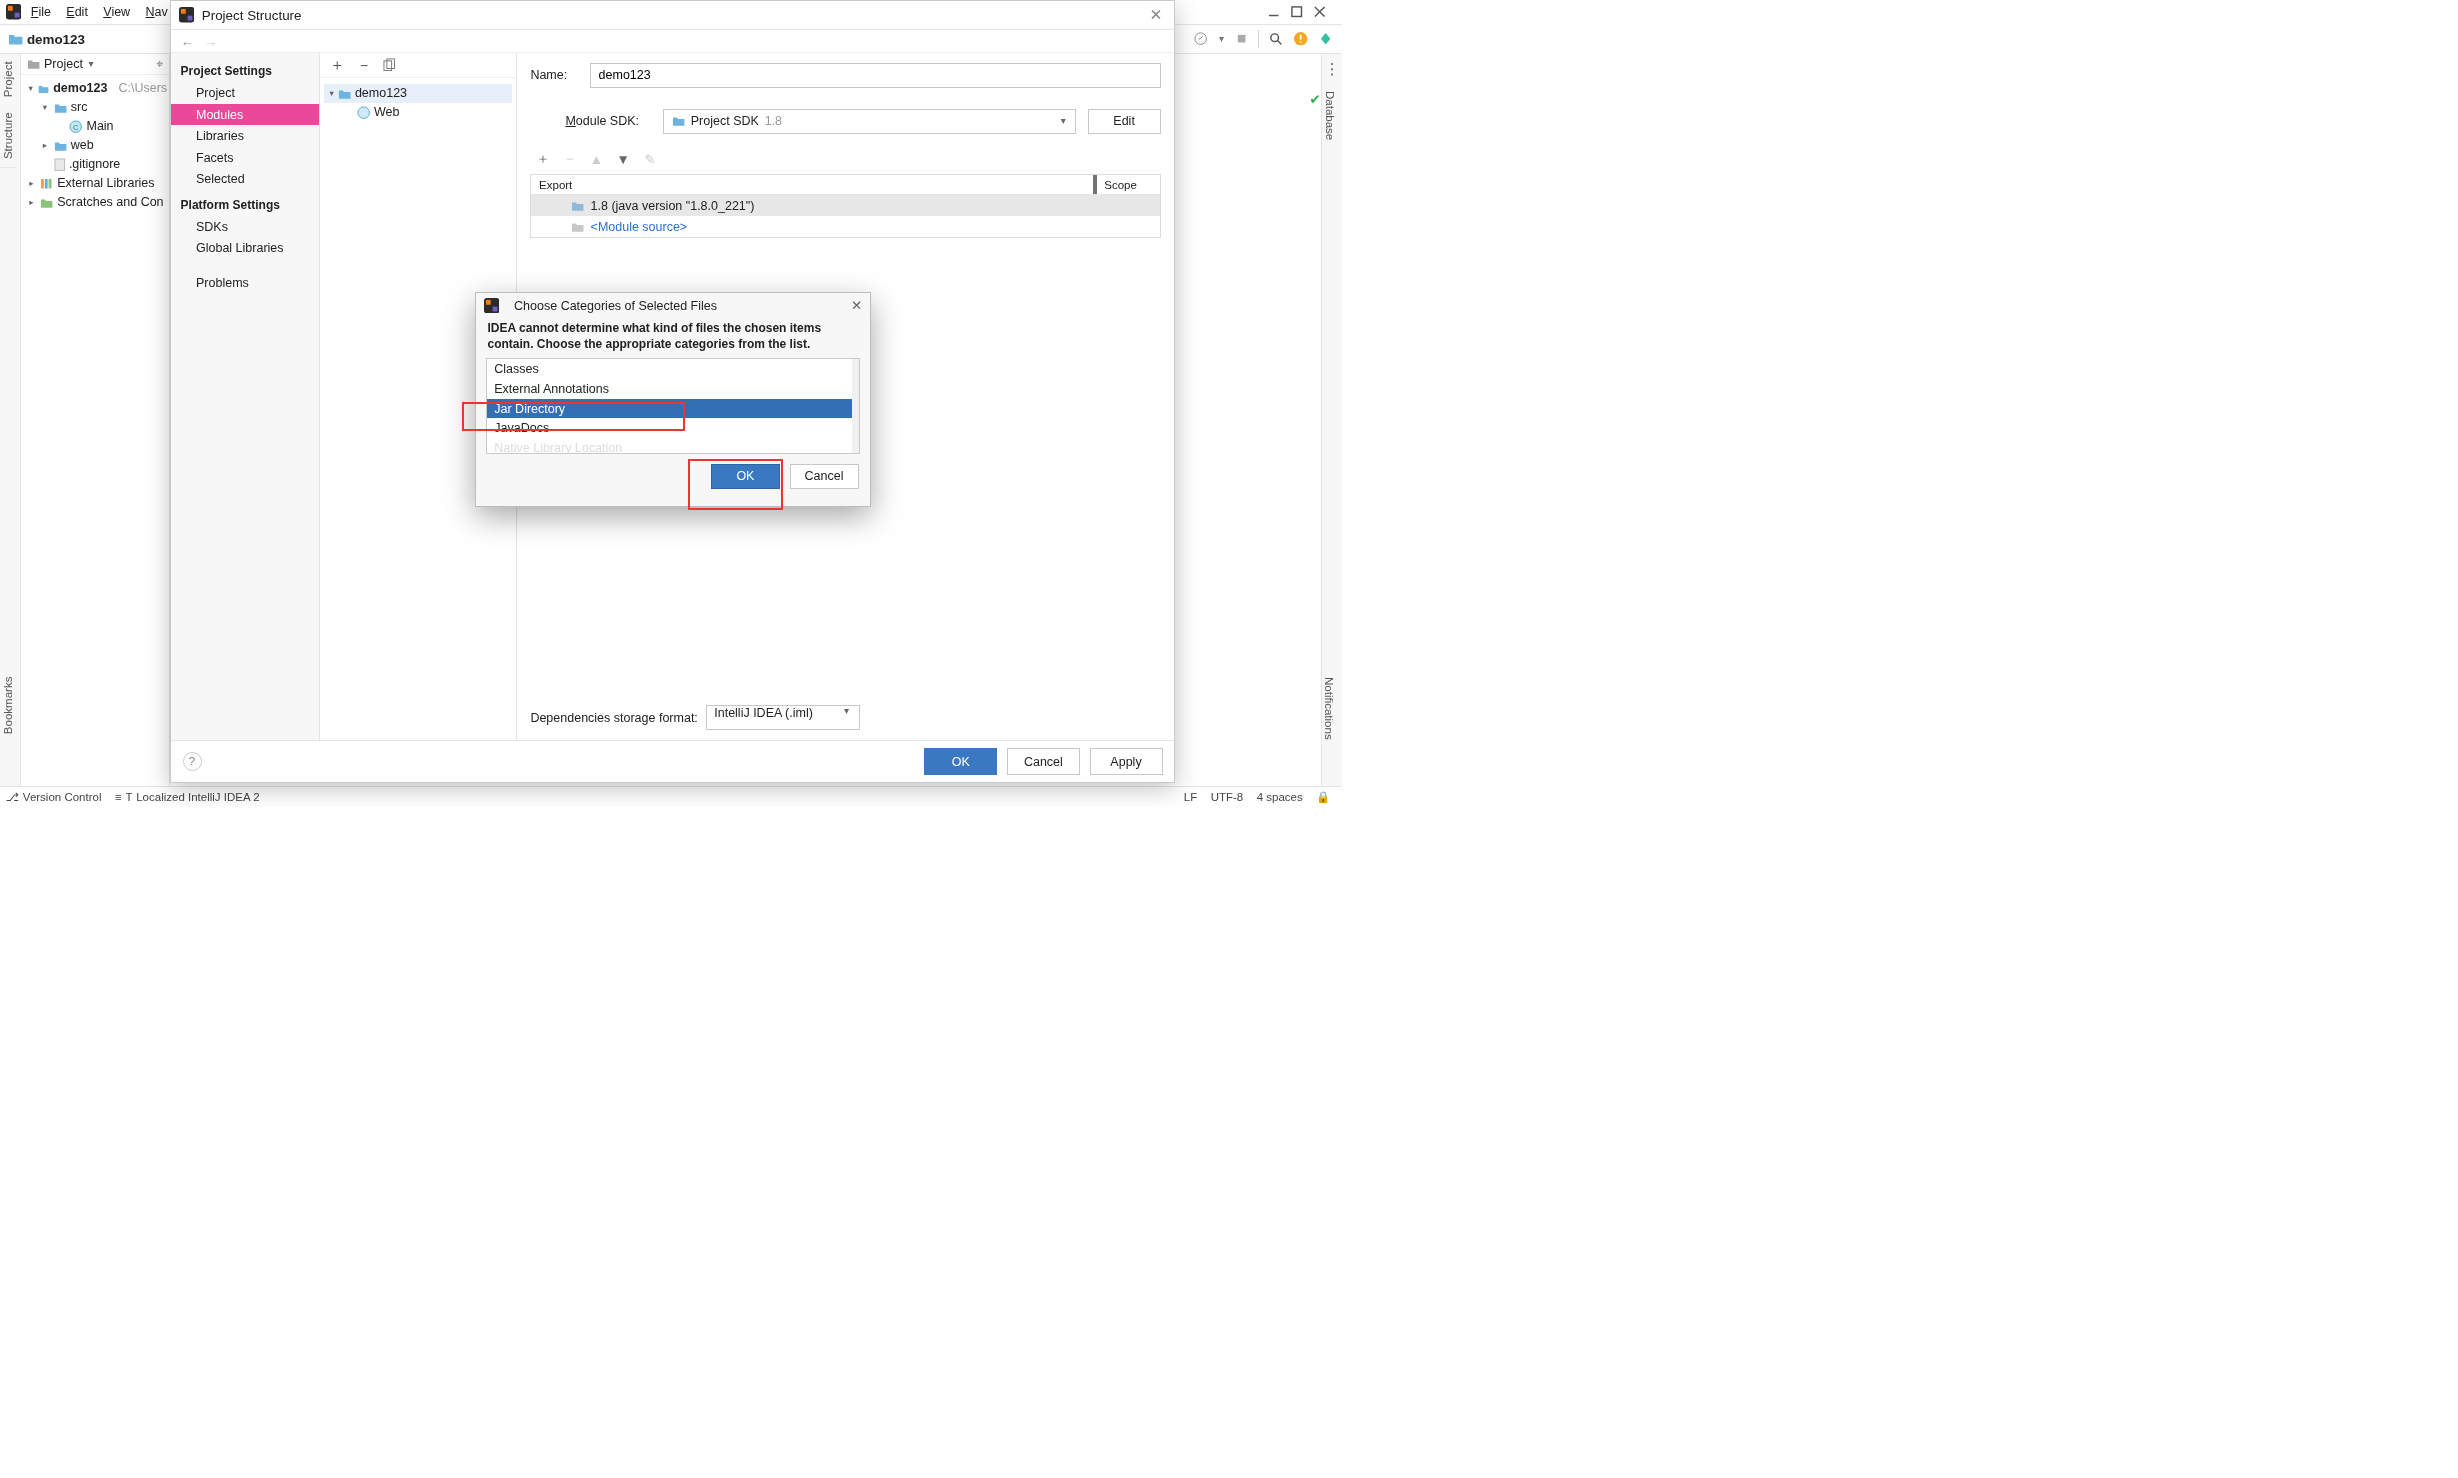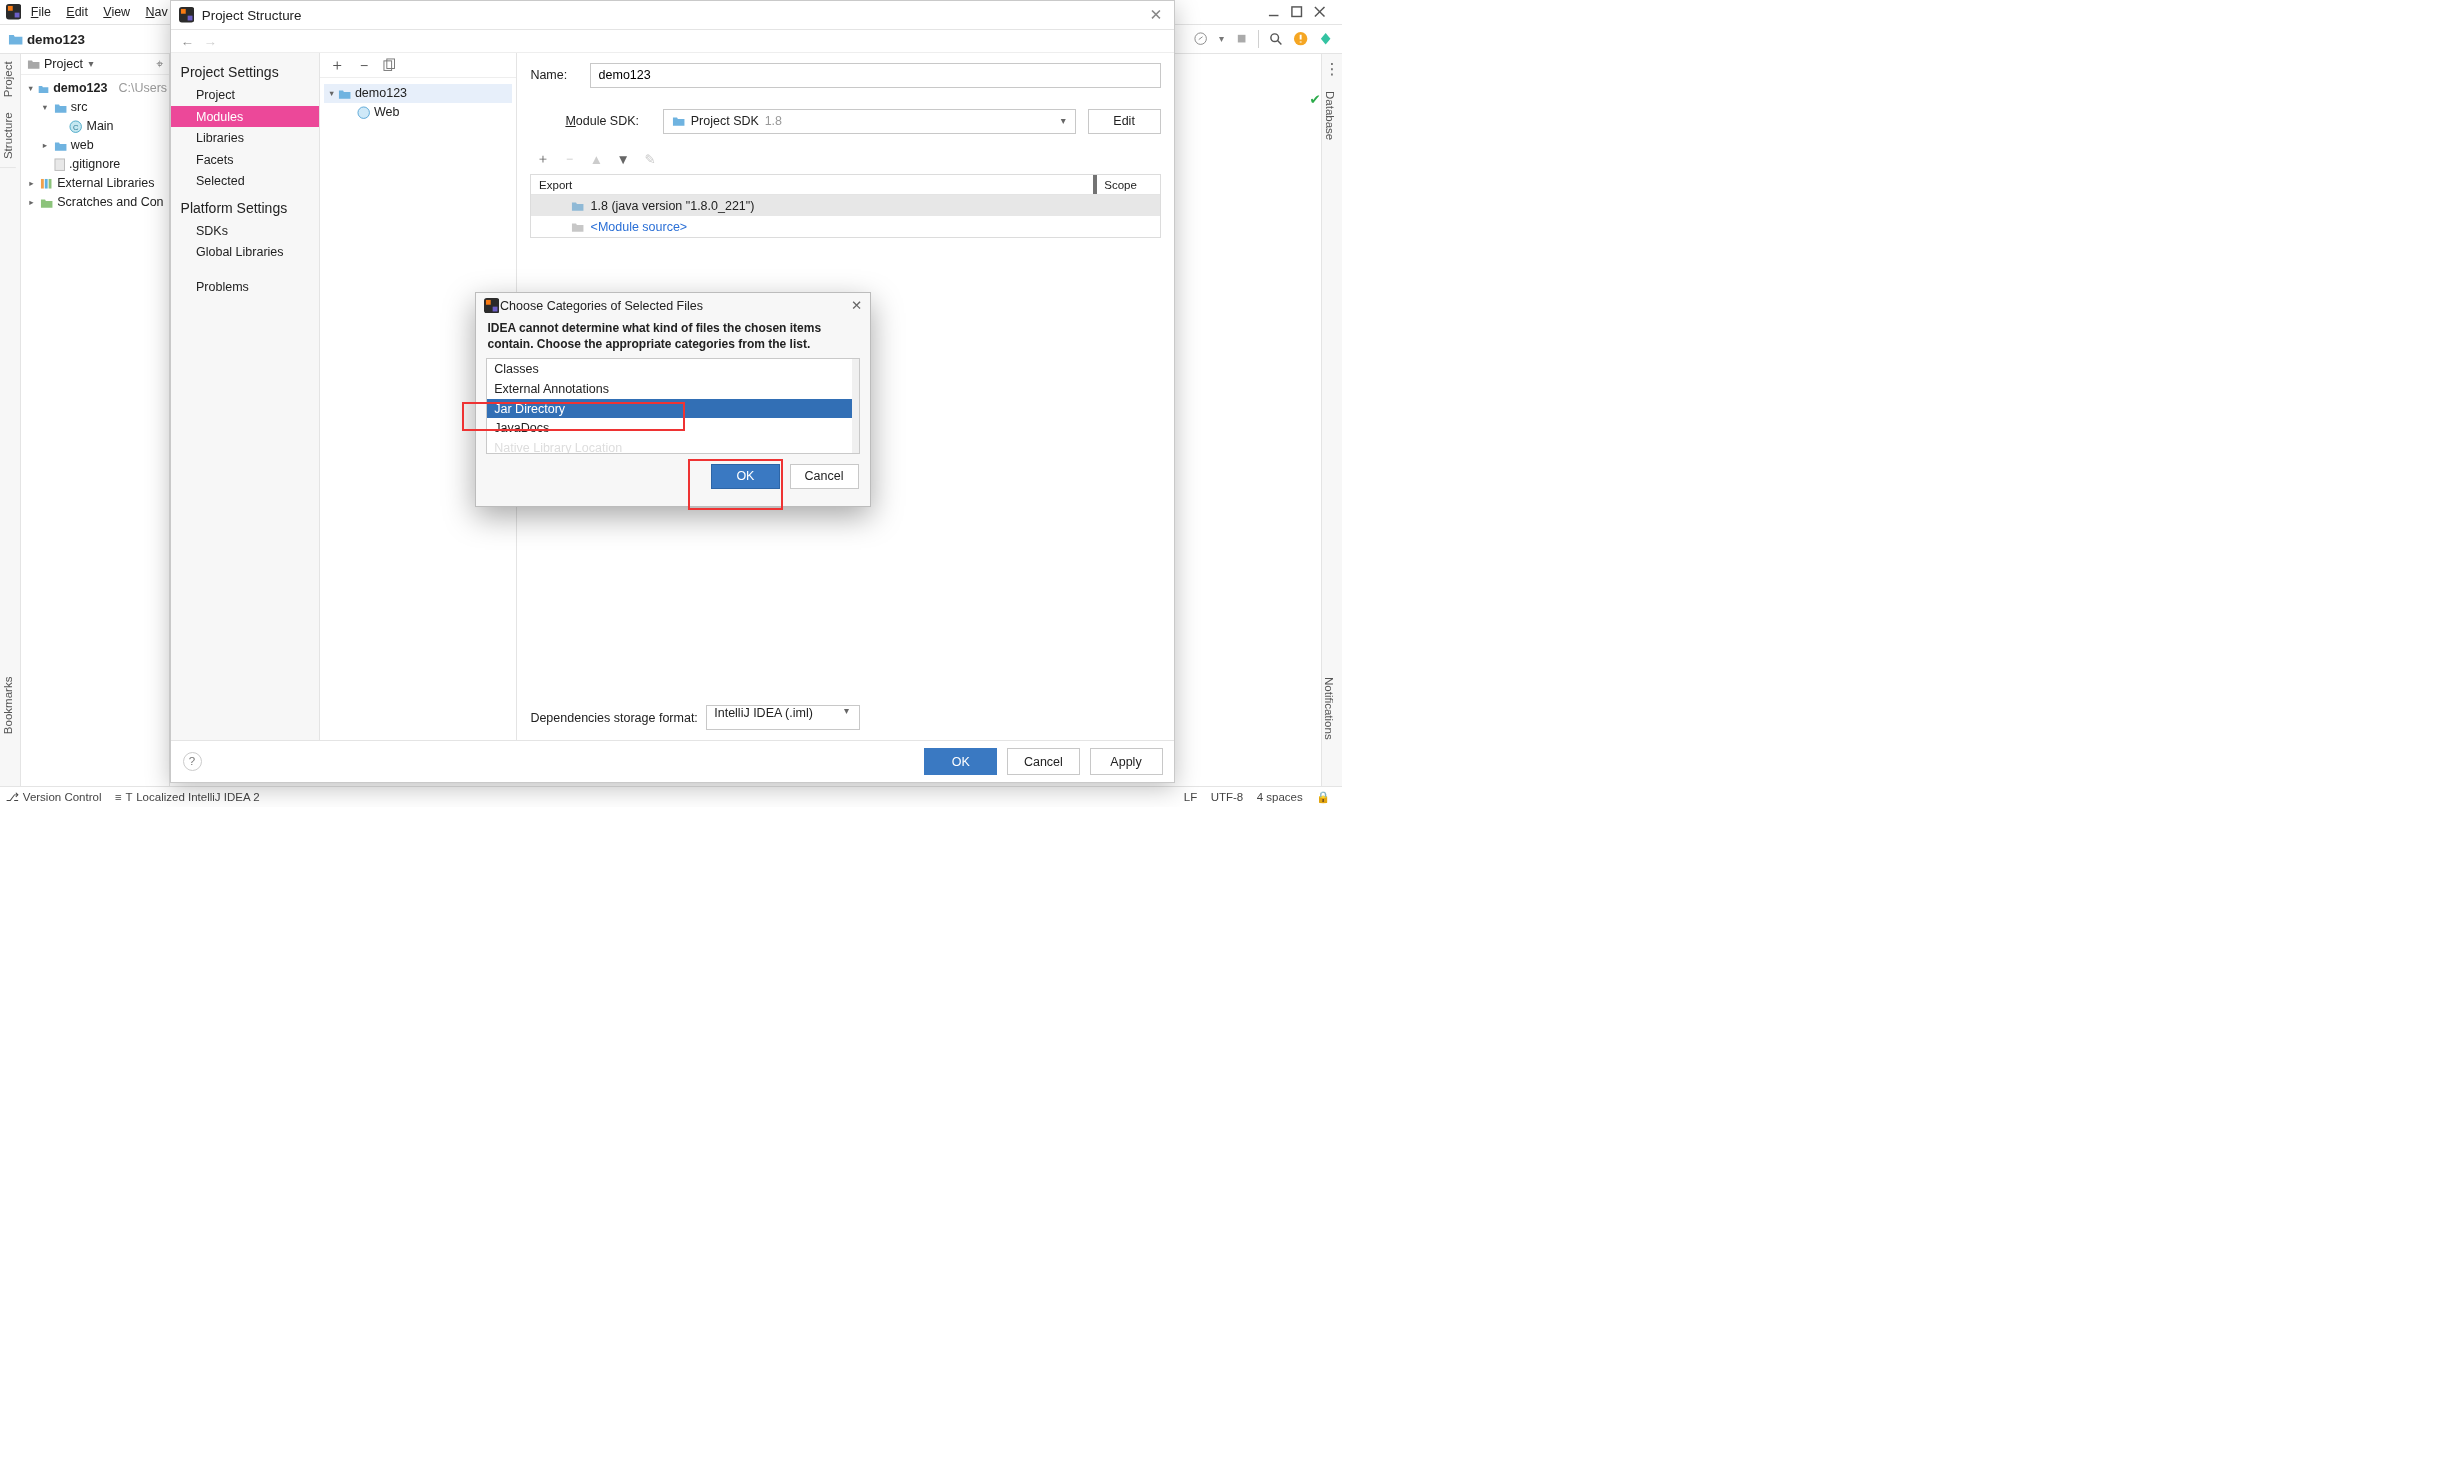--- a/index.html
+++ b/index.html
@@ -66,21 +66,21 @@
   
   .dlg1 { position:absolute; left:170px; top:0; width:1005px; height:783px; background:#fff; border:1px solid #c9c9c9; box-shadow:0 5.8px 23px rgba(0,0,0,.25); display:flex; flex-direction:column; }
   .dlg1 .titlebar { height:29px; display:flex; align-items:center; padding:0 7.7px; border-bottom:1px solid #e4e4e4; }
   .dlg1 .titlebar .logo { width:15.4px; height:15.4px; margin-right:7.7px; }
   .dlg1 .titlebar .ttl { font-size:13.4px; }
   .dlg1 .titlebar .close { margin-left:auto; font-size:15.4px; color:#888; cursor:pointer; padding: 0 3.8px;}
   .dlg1 .navrow { height:23px; display:flex; align-items:center; gap:9.6px; padding:0 9.6px; border-bottom:1px solid #eee;}
   .dlg1 .navrow .arrowbtn{ color:#888; font-size:13.4px;}
   .dlg1 .body { flex:1; display:flex; min-height:0; }
   .dlg1 .leftnav { width:149px; border-right:1px solid #e4e4e4; background:#f7f7f7; padding-top:3.8px;}
-  .dlg1 .leftnav .section { font-weight:400; padding:7.7px 9.6px 3.8px 9.6px; font-size:14px;}
+  .dlg1 .leftnav .section { font-weight:700; padding:7.7px 9.6px 3.8px 9.6px; font-size:12px;}
   .dlg1 .leftnav .navitem { padding:3.8px 9.6px 3.8px 25px; font-size:12.5px; cursor:default;}
   .dlg1 .leftnav .navitem.sel { background:#ec4899; color:#fff; }
   .dlg1 .midcol { width:197px; border-right:1px solid #e4e4e4; display:flex; flex-direction:column; }
   .dlg1 .midcol .mtoolbar { height:25px; display:flex; align-items:center; gap:11.5px; padding:0 9.6px; border-bottom:1px solid #eee;}
   .dlg1 .midcol .mtree { padding:5.8px 3.8px; }
   .dlg1 .midcol .mnode { display:flex; align-items:center; gap:3.8px; height:19px; white-space:nowrap;}
   .dlg1 .midcol .mnode.sel { background:#e7effa; }
   .dlg1 .rightpane { flex:1; padding:9.6px 13.4px 9.6px 13.4px; display:flex; flex-direction:column; min-width:0;}
   .dlg1 .namerow { display:flex; align-items:center; gap:11.5px; margin-bottom:9.6px;}
   .dlg1 .namerow label { width:48px;}
@@ -108,21 +108,21 @@
   .dlg1 .storagerow .sel { height:25px; border:1px solid #c8c8c8; display:flex; align-items:flex-start; padding:0 7.7px; min-width:154px; justify-content:space-between;}
   .dlg1 .footer { height:42px; border-top:1px solid #e4e4e4; display:flex; align-items:center; justify-content:flex-start; padding:0 11.5px; gap:9.6px;}
   .dlg1 .footer .help { width:19px;height:19px;border:1px solid #ccc;border-radius:50%; text-align:center; line-height:17.3px; color:#777; font-size:11.5px;}
   .dlg1 .footer .spacer{flex:1;}
   .dlg1 .footer .btn{ height:27px; min-width:73px; border:1px solid #c8c8c8; background:#fff; padding:0 13.4px; display:flex; align-items:center; justify-content:center;}
   .dlg1 .footer .btn.primary{ background:#3a79c2; border-color:#3a79c2; color:#fff;}
 
   
   .dlg2 { position:absolute; left:475px; top:292px; width:396px; height:215px; background:#f7f7f7; border:1px solid #bcbcbc; box-shadow:0 9.6px 29px rgba(0,0,0,.35); display:flex; flex-direction:column;}
   .dlg2 .titlebar{ height:25px; display:flex; align-items:center; padding:0 7.7px;}
-  .dlg2 .titlebar .ttl{ font-size:12.5px; margin-left:1px;}
+  .dlg2 .titlebar .ttl{ font-size:12.5px; margin-left:15px;}
   .dlg2 .titlebar .close{ margin-left:auto; font-size:13.4px; color:#666; cursor:pointer;}
   .dlg2 .msg{ padding:1.9px 11.5px 5.8px 11.5px; font-size:12px; line-height:1.35;font-weight:bold;}
   .dlg2 .listwrap{ margin:0 9.6px; border:1px solid #c9c9c9; background:#fff; height:96px; overflow:hidden; position:relative;}
   .dlg2 .listwrap .scroll{ position:absolute; right:0; top:0; bottom:0; width:7.7px; background:#f0f0f0;}
   .dlg2 .listwrap .litem{ padding:2.9px 7.7px; font-size:12.5px;}
   .dlg2 .listwrap .litem.sel{ background:#326fb5; color:#fff;}
   .dlg2 .btnrow{ display:flex; gap:9.6px; justify-content:flex-end; padding:9.6px 11.5px 11.5px 11.5px;}
   .dlg2 .btnrow .btn{ height:25px; min-width:69px; border:1px solid #c8c8c8; background:#fff; display:flex; align-items:center; justify-content:center; font-size:12.5px;}
   .dlg2 .btnrow .btn.primary{ background:#3a79c2; border-color:#2d65a6; color:#fff;}
   

